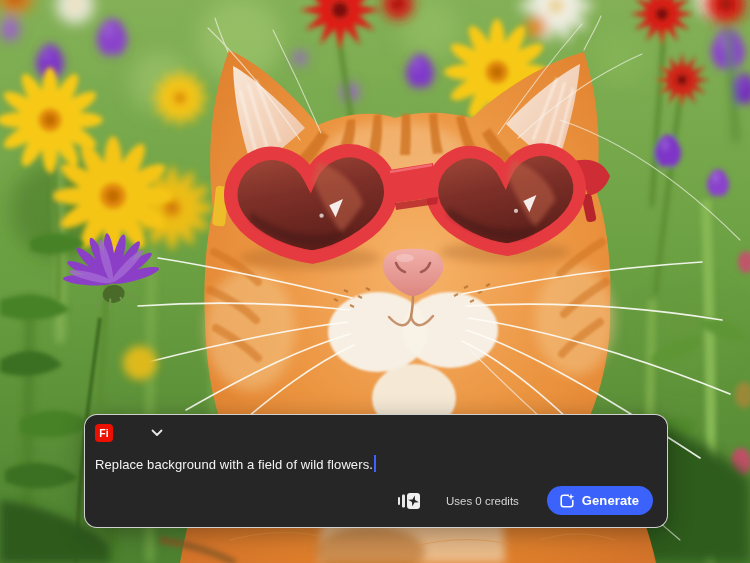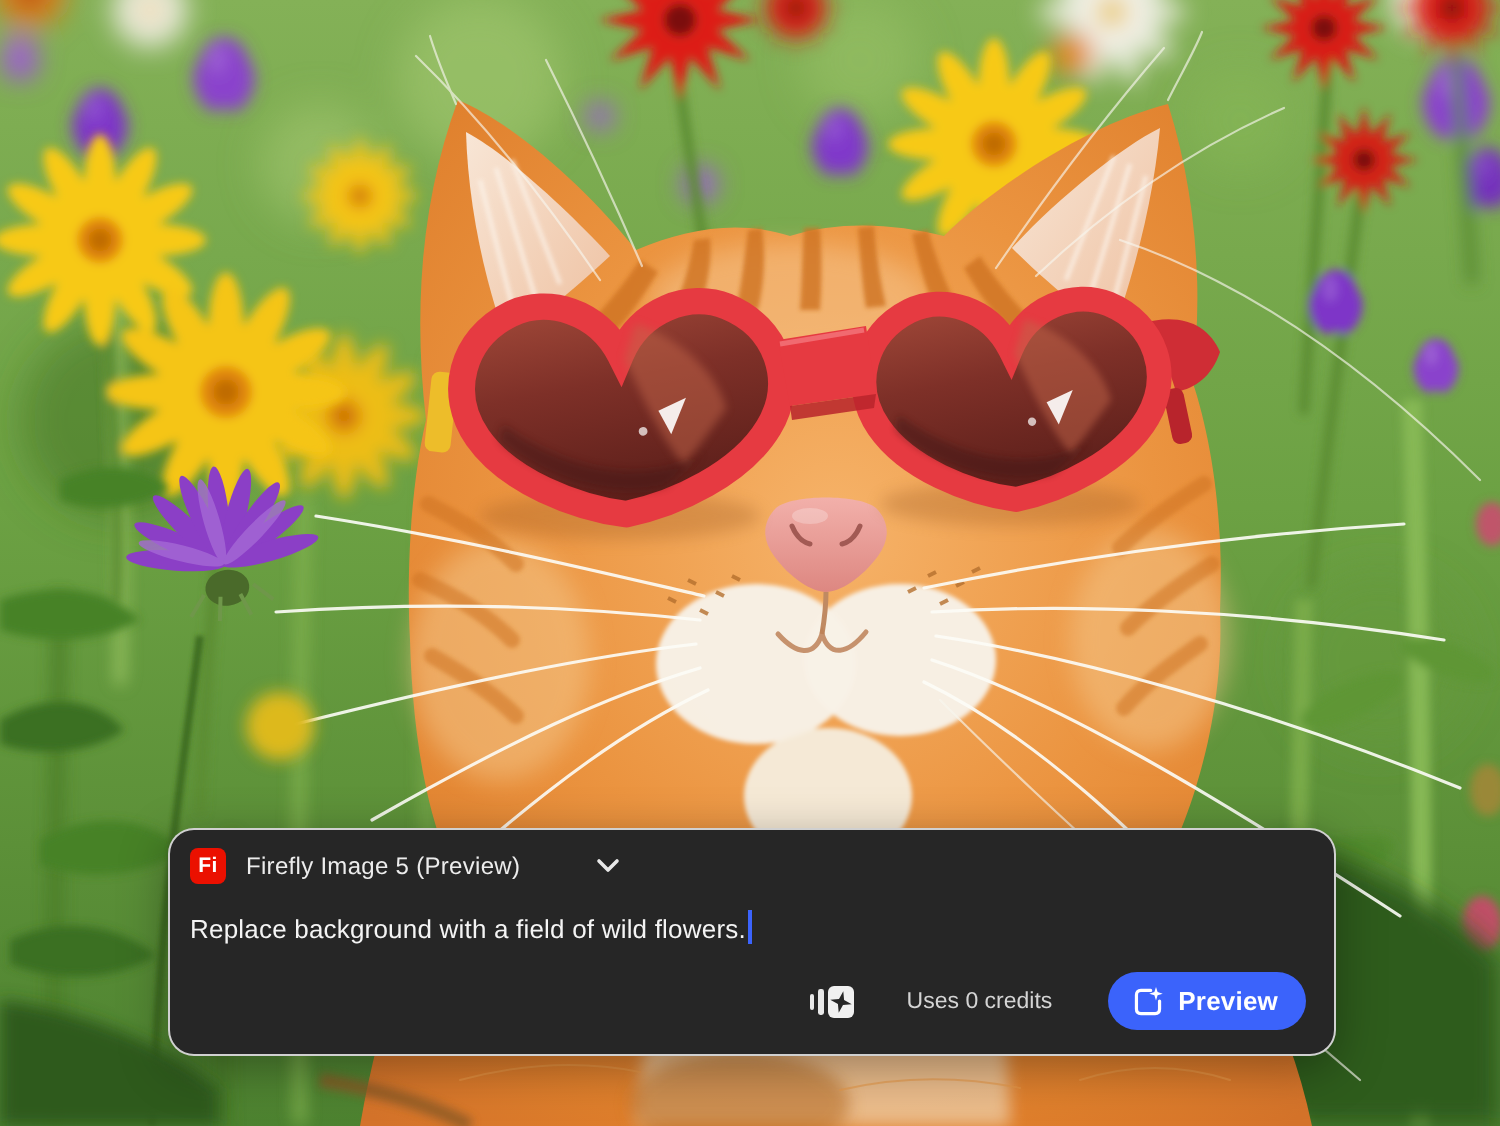--- a/index.html
+++ b/index.html
@@ -363,21 +363,20 @@
         <path d="M-12,14 L-20,24 M-4,16 L-6,28 M6,16 L10,27 M13,12 L22,21" stroke="#6f974a" stroke-width="2" fill="none"></path>
       </g>
       <path d="M0,500 C40,505 80,520 110,545 L110,563 L0,563 Z" fill="#2e5a1c" filter="url(#b4)"></path>
       <path d="M160,540 C190,545 215,552 235,563" stroke="#8a5a28" stroke-width="7" fill="none" opacity=".8" filter="url(#b25)"></path>
     </g>
   </svg>
 
   <div class="prompt-bar">
     <div class="model-row">
       <div class="fi-logo">Fi</div>
-      <span class="model-label">Firefly Image 5 (Preview)</span>
       <span class="chev">
         <svg width="12" height="8" viewBox="0 0 12 8">
             <path d="M1.5,1.5 L6,6 L10.5,1.5" stroke="#e8e8e8" stroke-width="1.8" fill="none" stroke-linecap="round" stroke-linejoin="round"></path>
           </svg>
       </span>
     </div>
 
     <div class="prompt-row">
       <span>Replace background with a field of wild flowers.</span><span class="caret"></span>
     </div>
@@ -392,17 +391,17 @@
         </svg>
       </span>
       <span class="credits-label">Uses 0 credits</span>
       <button class="generate-btn">
         <span style="display:flex;align-items:center;">
           <svg width="16" height="16" viewBox="0 0 18 18">
             <path d="M10.5,2.5 H5 Q2.5,2.5 2.5,5 V13 Q2.5,15.5 5,15.5 H13 Q15.5,15.5 15.5,13 V8.5" fill="none" stroke="#fff" stroke-width="1.8" stroke-linecap="round"></path>
             <path d="M13.5,0.5 L14.4,3.4 L17.3,4.3 L14.4,5.2 L13.5,8.1 L12.6,5.2 L9.7,4.3 L12.6,3.4 Z" fill="#fff"></path>
           </svg>
         </span>
-        <span>Preview</span>
+        <span>Generate</span>
       </button>
     </div>
   </div>
 </div>
 
 </body></html>

